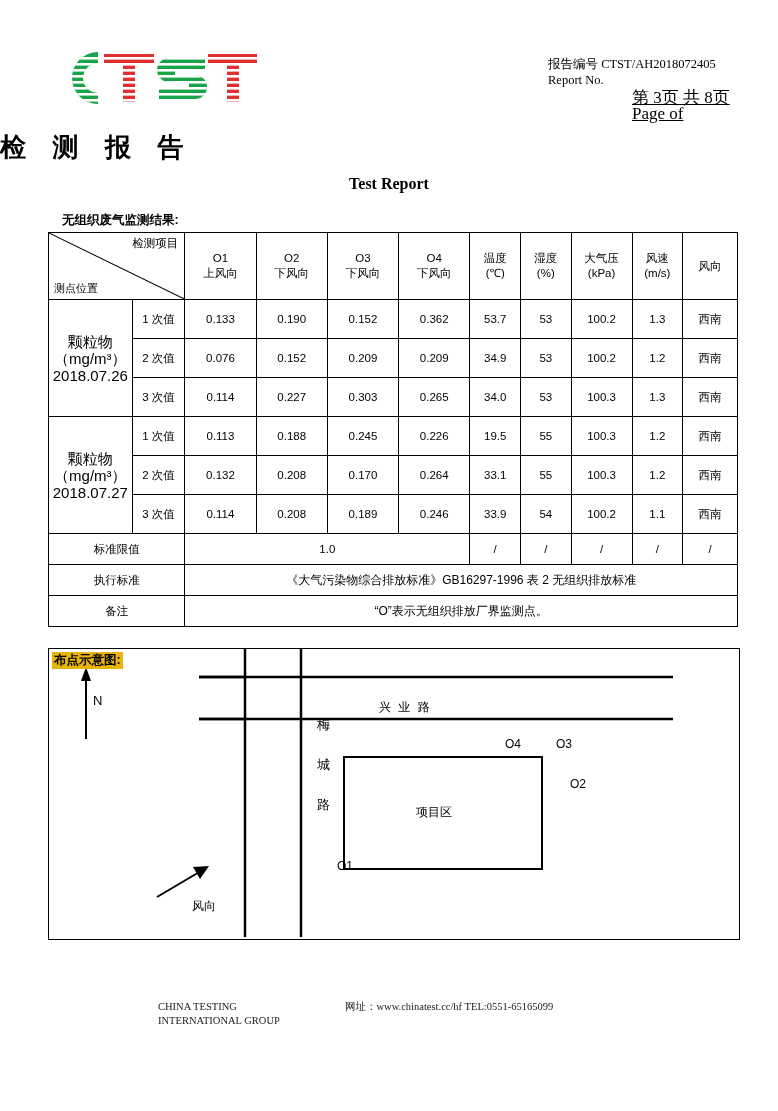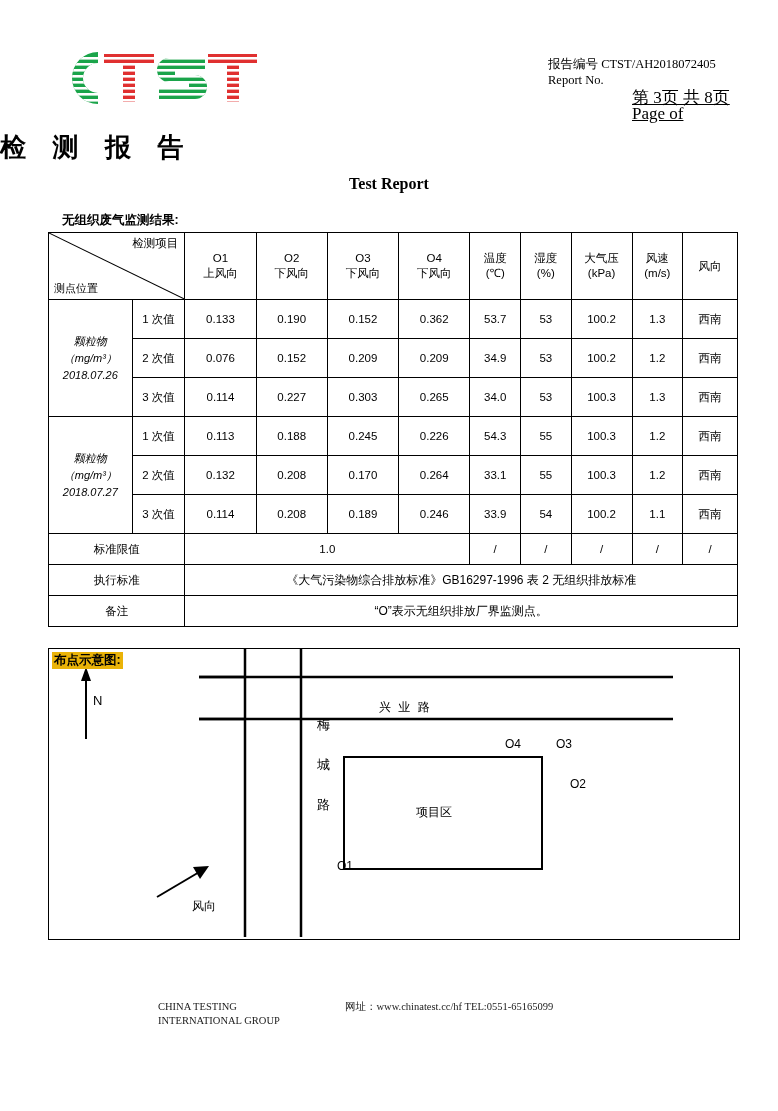--- a/index.html
+++ b/index.html
@@ -122,23 +122,22 @@
     font-size: 11.5px;
   }
   .corner .lbl-bot {
     position: absolute;
     left: 5px;
     bottom: 3px;
     font-size: 11px;
   }
   .group-cell {
     width: 80px;
-    font-size: 11px;
+    font-size: 15px;
     line-height: 17px;
-    font-style: italic;
   }
   .sub-cell { width: 50px; }
   .val-cell { width: 68px; }
   .num-cell { width: 48px; }
   .kpa-cell { width: 58px; }
   .dir-cell { width: 52px; }
   .merge-wide { font-size: 12px; }
   .row-tall td { height: 30px; }
 
   
@@ -383,21 +382,21 @@
         <td class="group-cell" rowspan="3">
           <div>颗粒物</div>
           <div>（mg/m³）</div>
           <div>2018.07.27</div>
         </td>
         <td class="sub-cell">1 次值</td>
         <td>0.113</td>
         <td>0.188</td>
         <td>0.245</td>
         <td>0.226</td>
-        <td>54.3</td>
+        <td>19.5</td>
         <td>55</td>
         <td>100.3</td>
         <td>1.2</td>
         <td>西南</td>
       </tr>
       <tr class="data-row">
         <td class="sub-cell">2 次值</td>
         <td>0.132</td>
         <td>0.208</td>
         <td>0.170</td>

